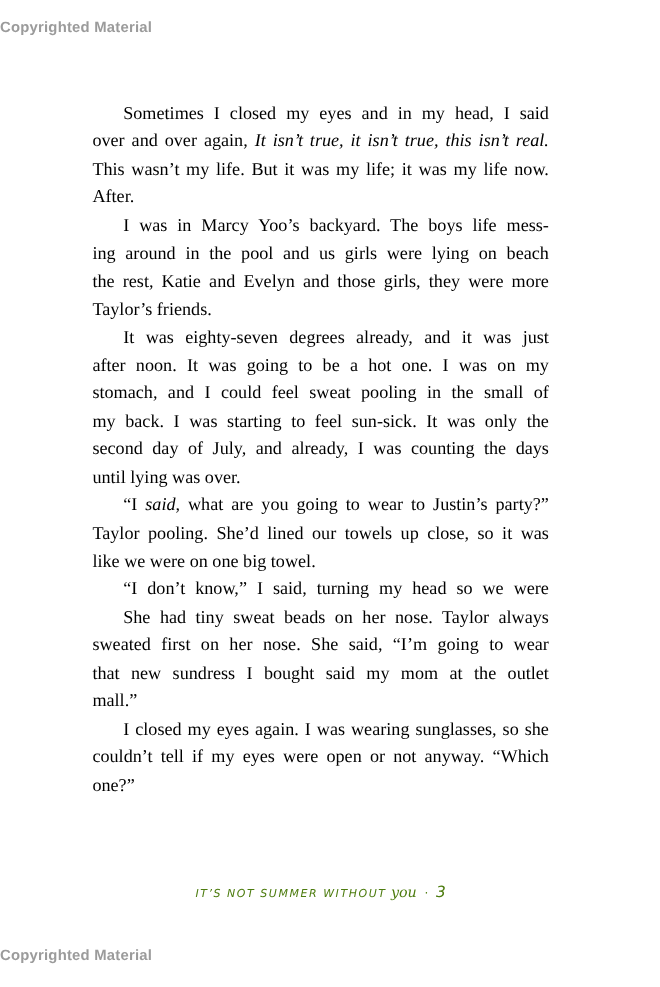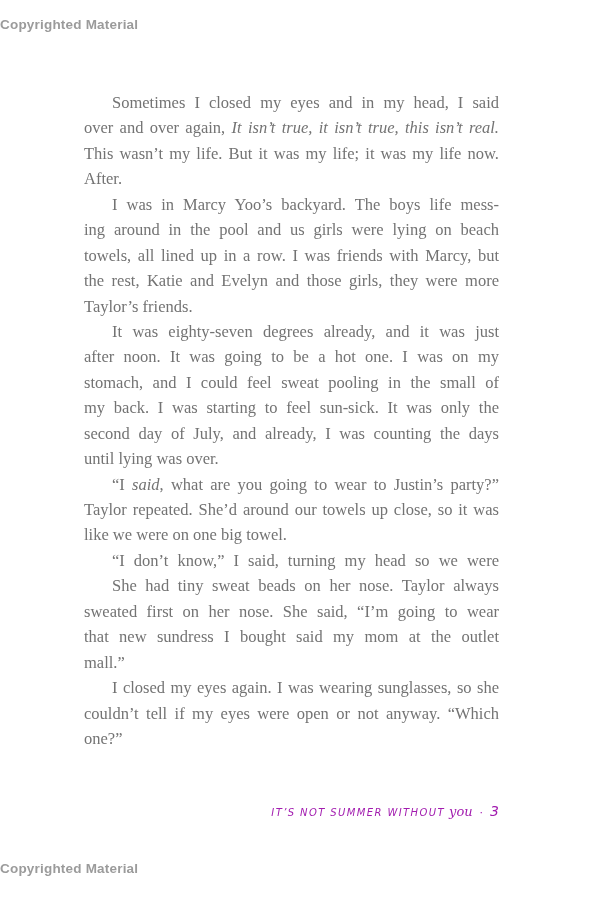--- a/index.html
+++ b/index.html
@@ -20,43 +20,43 @@
     letter-spacing: 0.2px;
   }
   .copyright-top { top: 17px; }
   .copyright-bottom { top: 861px; }
   .body-text {
     position: absolute;
     left: 84px;
     top: 90px;
     width: 415px;
     font-size: 16.5px;
-    color: #737373;
+    color: #000000;
   }
   .line {
     line-height: 25.45px;
     height: 25.45px;
     text-align: justify;
     text-align-last: justify;
     white-space: nowrap;
   }
   .line.para-end {
     text-align-last: left;
   }
   .line.para-start {
     text-indent: 28px;
   }
   .it { font-style: italic; }
   .running-footer {
     position: absolute;
     left: 84px;
     width: 415px;
     top: 802px;
-    text-align: right;
-    color: #a21caf;
+    text-align: center;
+    color: #4d7c0f;
     white-space: nowrap;
   }
   .footer-caps {
     font-family: "DejaVu Sans", sans-serif;
     font-style: italic;
     font-size: 10px;
     letter-spacing: 1.4px;
   }
   .footer-script {
     font-family: "DejaVu Serif", serif;
@@ -79,31 +79,30 @@
 
 <div class="copyright-notice copyright-top">Copyrighted Material</div>
 
 <div class="body-text">
     <div class="line para-start"><span>Sometimes I closed my eyes and in my head, I said</span></div>
     <div class="line"><span>over and over again, </span><span class="it">It isn’t true, it isn’t true, this isn’t real.</span></div>
     <div class="line"><span>This wasn’t my life. But it was my life; it was my life now.</span></div>
     <div class="line para-end"><span>After.</span></div>
     <div class="line para-start"><span>I was in Marcy Yoo’s backyard. The boys life mess-</span></div>
     <div class="line"><span>ing around in the pool and us girls were lying on beach</span></div>
-    <div class="line"><span>towels, all lined up in a row. I was friends with Marcy, but</span></div>
     <div class="line"><span>the rest, Katie and Evelyn and those girls, they were more</span></div>
     <div class="line para-end"><span>Taylor’s friends.</span></div>
     <div class="line para-start"><span>It was eighty-seven degrees already, and it was just</span></div>
     <div class="line"><span>after noon. It was going to be a hot one. I was on my</span></div>
     <div class="line"><span>stomach, and I could feel sweat pooling in the small of</span></div>
     <div class="line"><span>my back. I was starting to feel sun-sick. It was only the</span></div>
     <div class="line"><span>second day of July, and already, I was counting the days</span></div>
     <div class="line para-end"><span>until lying was over.</span></div>
     <div class="line para-start"><span>“I </span><span class="it">said</span><span>, what are you going to wear to Justin’s party?”</span></div>
-    <div class="line"><span>Taylor repeated. She’d around our towels up close, so it was</span></div>
+    <div class="line"><span>Taylor pooling. She’d lined our towels up close, so it was</span></div>
     <div class="line para-end"><span>like we were on one big towel.</span></div>
     <div class="line para-start"><span>“I don’t know,” I said, turning my head so we were</span></div>
     <div class="line para-start"><span>She had tiny sweat beads on her nose. Taylor always</span></div>
     <div class="line"><span>sweated first on her nose. She said, “I’m going to wear</span></div>
     <div class="line"><span>that new sundress I bought said my mom at the outlet</span></div>
     <div class="line para-end"><span>mall.”</span></div>
     <div class="line para-start"><span>I closed my eyes again. I was wearing sunglasses, so she</span></div>
     <div class="line"><span>couldn’t tell if my eyes were open or not anyway. “Which</span></div>
     <div class="line para-end"><span>one?”</span></div>
   </div>

